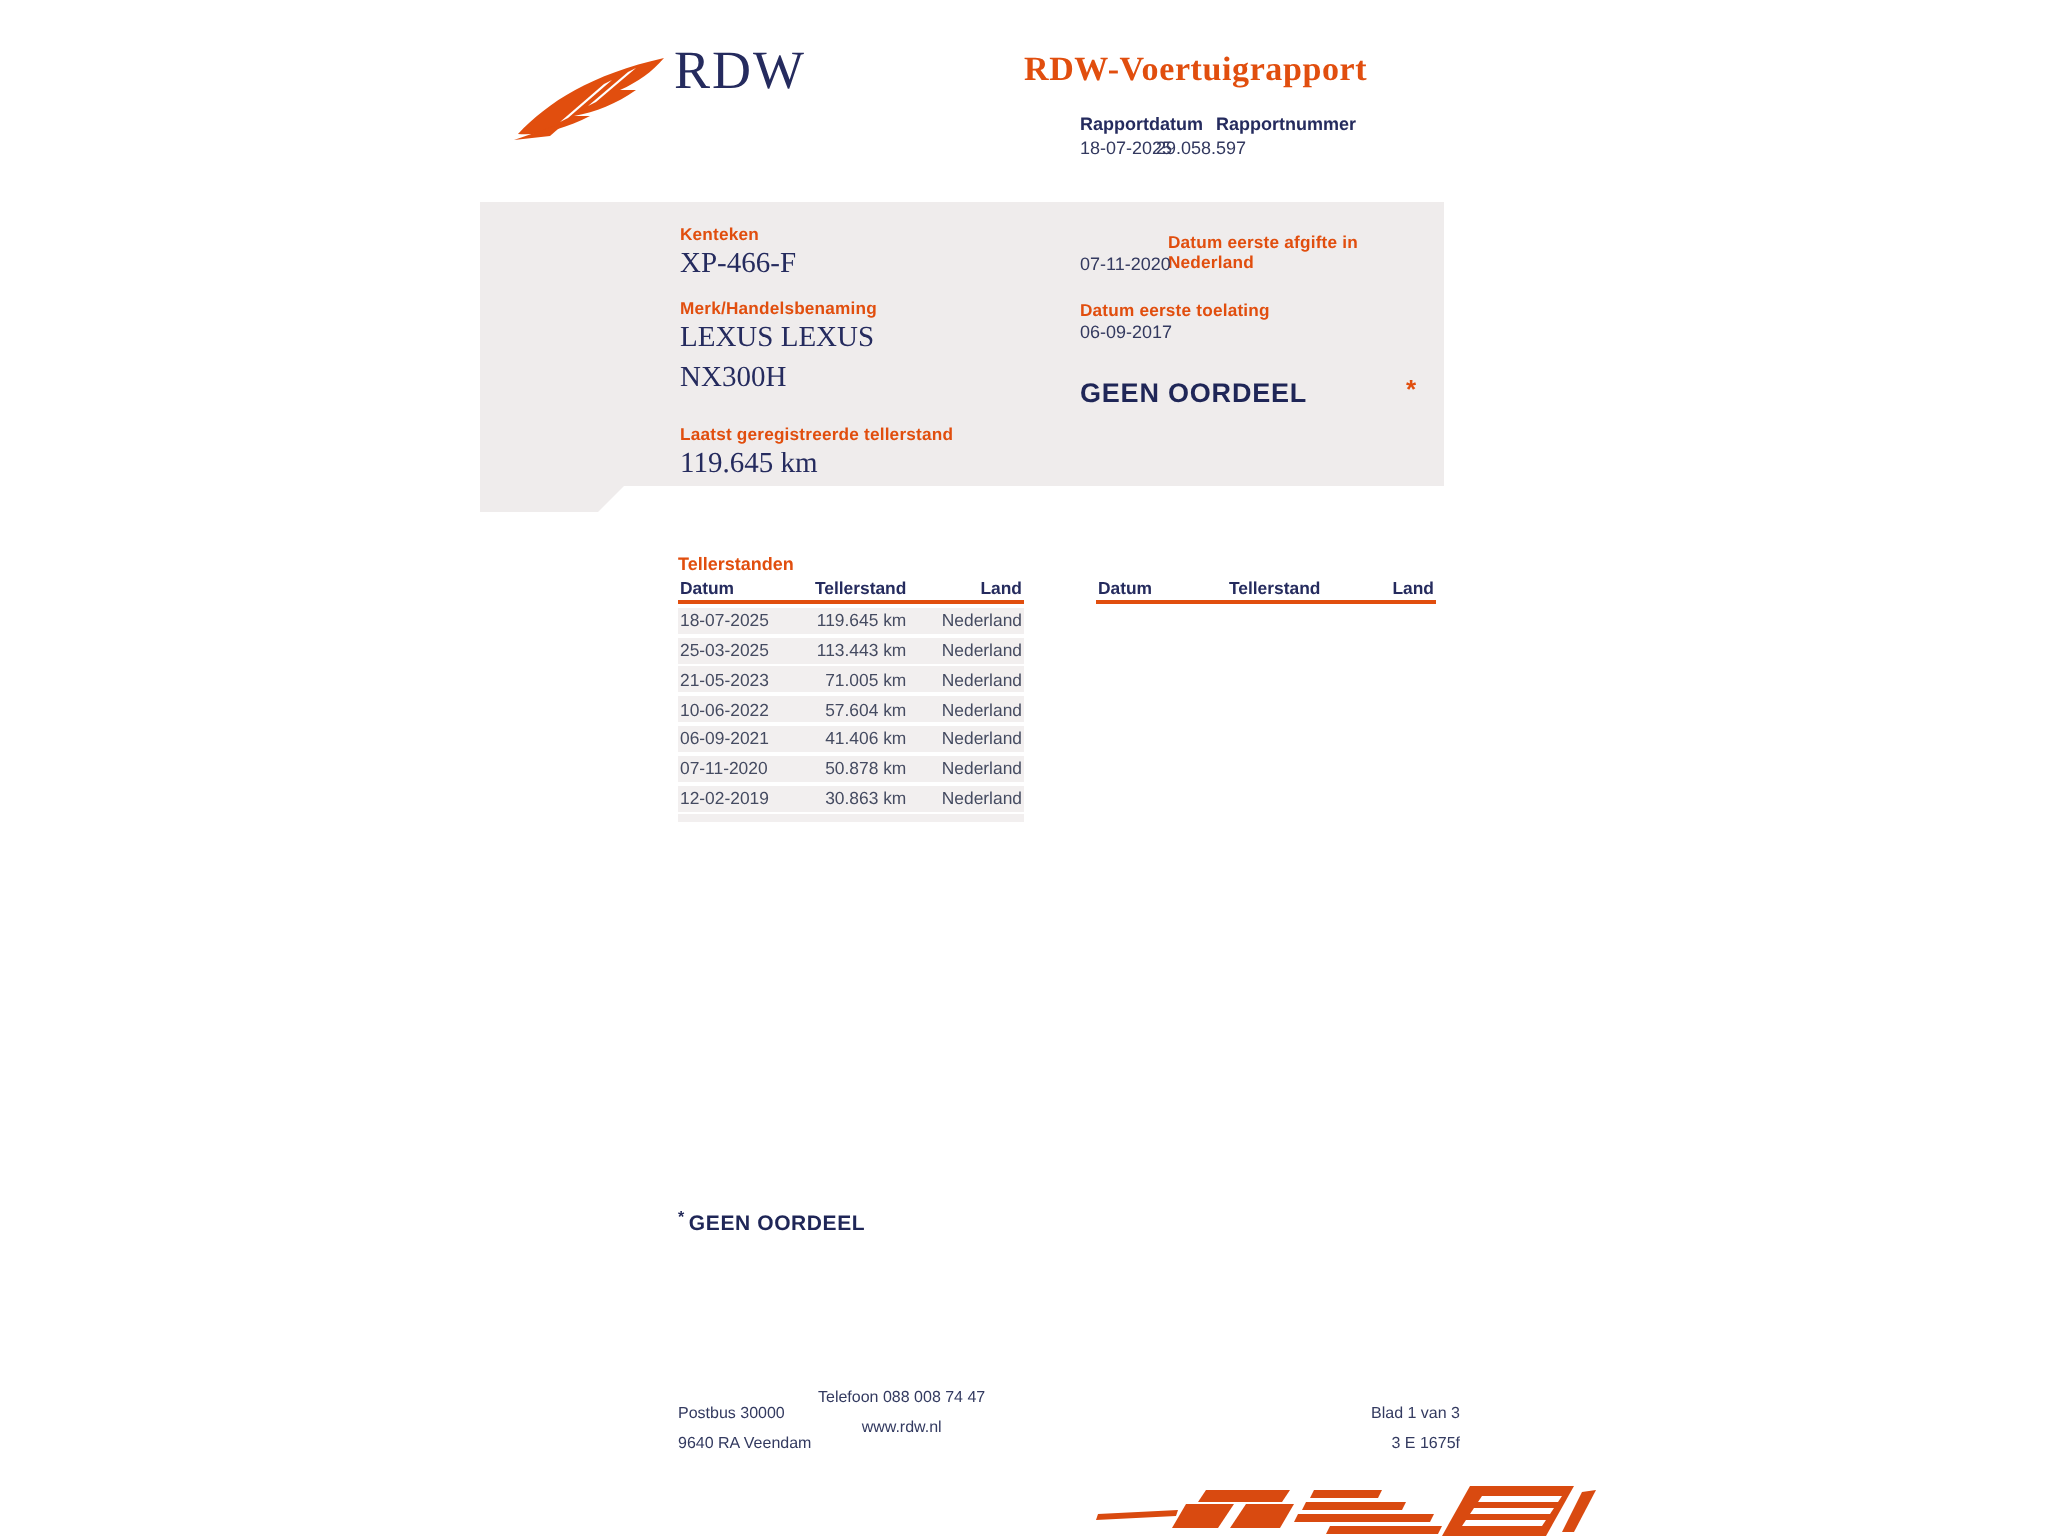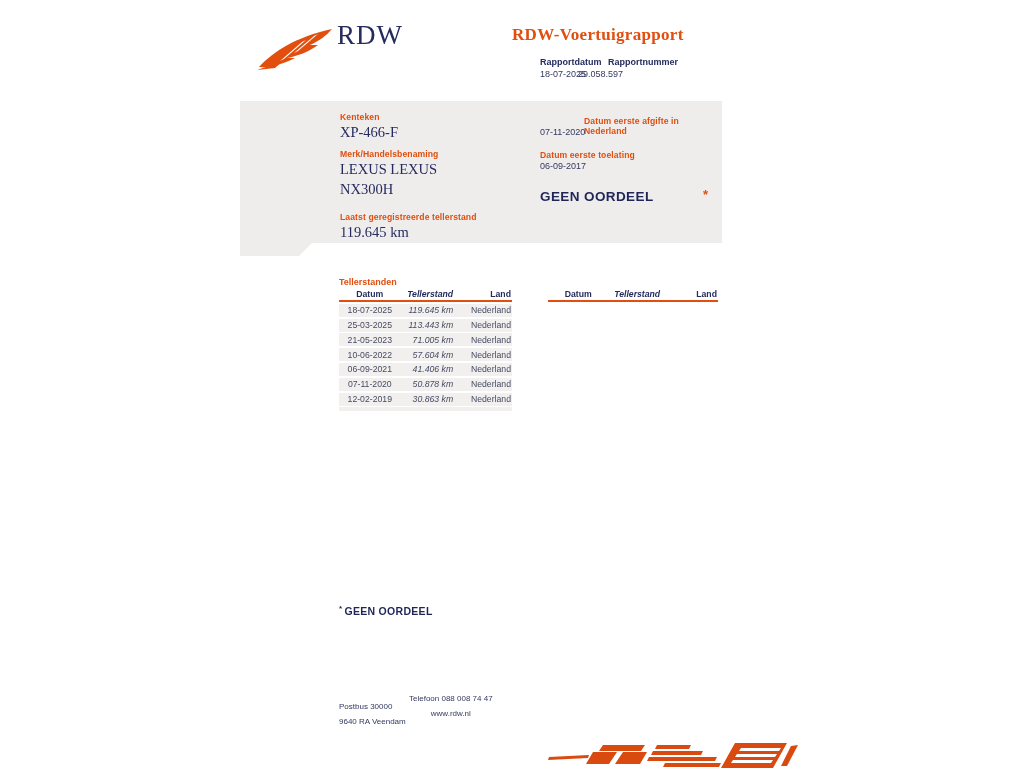--- a/index.html
+++ b/index.html
@@ -54,22 +54,22 @@
   .km-table .thead {
     display:flex; height:13px; border-bottom:2px solid #e14e0e;
     font-size:8.7px; font-weight:bold; color:#252b5e;
   }
   .km-table .row {
     display:flex; height:13px; margin-top:1.8px;
     background:#f2efef; font-size:8.7px; color:#454b61;
     align-items:center;
   }
   .km-table .strip { height:4px; margin-top:1.8px; background:#f2efef; }
-  .c1 { width:35%; text-align:center;  padding-left:1px; }
-  .c2 { width:31%; text-align:right;font-style:italic; }
+  .c1 { width:35%; text-align:left;  padding-left:1px; }
+  .c2 { width:31%; text-align:right; }
   .c3 { width:34%; text-align:right; padding-right:1px; }
 
   
   .footnote-heading { font-size:10.5px; font-weight:bold; color:#1f2657; letter-spacing:0.3px; }
   .footnote-mark { font-size:8px; font-weight:bold; color:#1f2657; vertical-align:4px; margin-right:2px; }
   .footnote-body {
     margin-top:5px; width:395px;
     font-size:8.6px; line-height:15px; color:#e05a24;
   }
 
@@ -177,20 +177,24 @@
     </div>
   </div>
 
   <div class="abs footer-text" style="left:339px; top:699px;">
     <div>Postbus 30000</div>
     <div>9640 RA Veendam</div>
   </div>
   <div class="abs footer-text" style="left:409px; top:691px;text-align:center;">
     <div>Telefoon 088 008 74 47</div>
     <div>www.rdw.nl</div>
+  </div>
+  <div class="abs footer-text footer-right" style="left:620px; top:699px; width:110px;">
+    <div>Blad 1 van 3</div>
+    <div>3 E 1675f</div>
   </div>
 
   <svg class="abs" style="left:545px; top:740px;" width="253" height="28" viewBox="0 0 253 28">
     <g fill="#d94a10">
       <polygon points="4,17 44,15 43,18 3,20"></polygon>
       <polygon points="58,5 100,5 96,11 54,11"></polygon>
       <polygon points="48,12 102,12 95,24 41,24"></polygon>
       <polygon points="112,5 146,5 144,9 110,9"></polygon>
       <polygon points="108,11 158,11 156,15 106,15"></polygon>
       <polygon points="104,17 172,17 170,21 102,21"></polygon>

